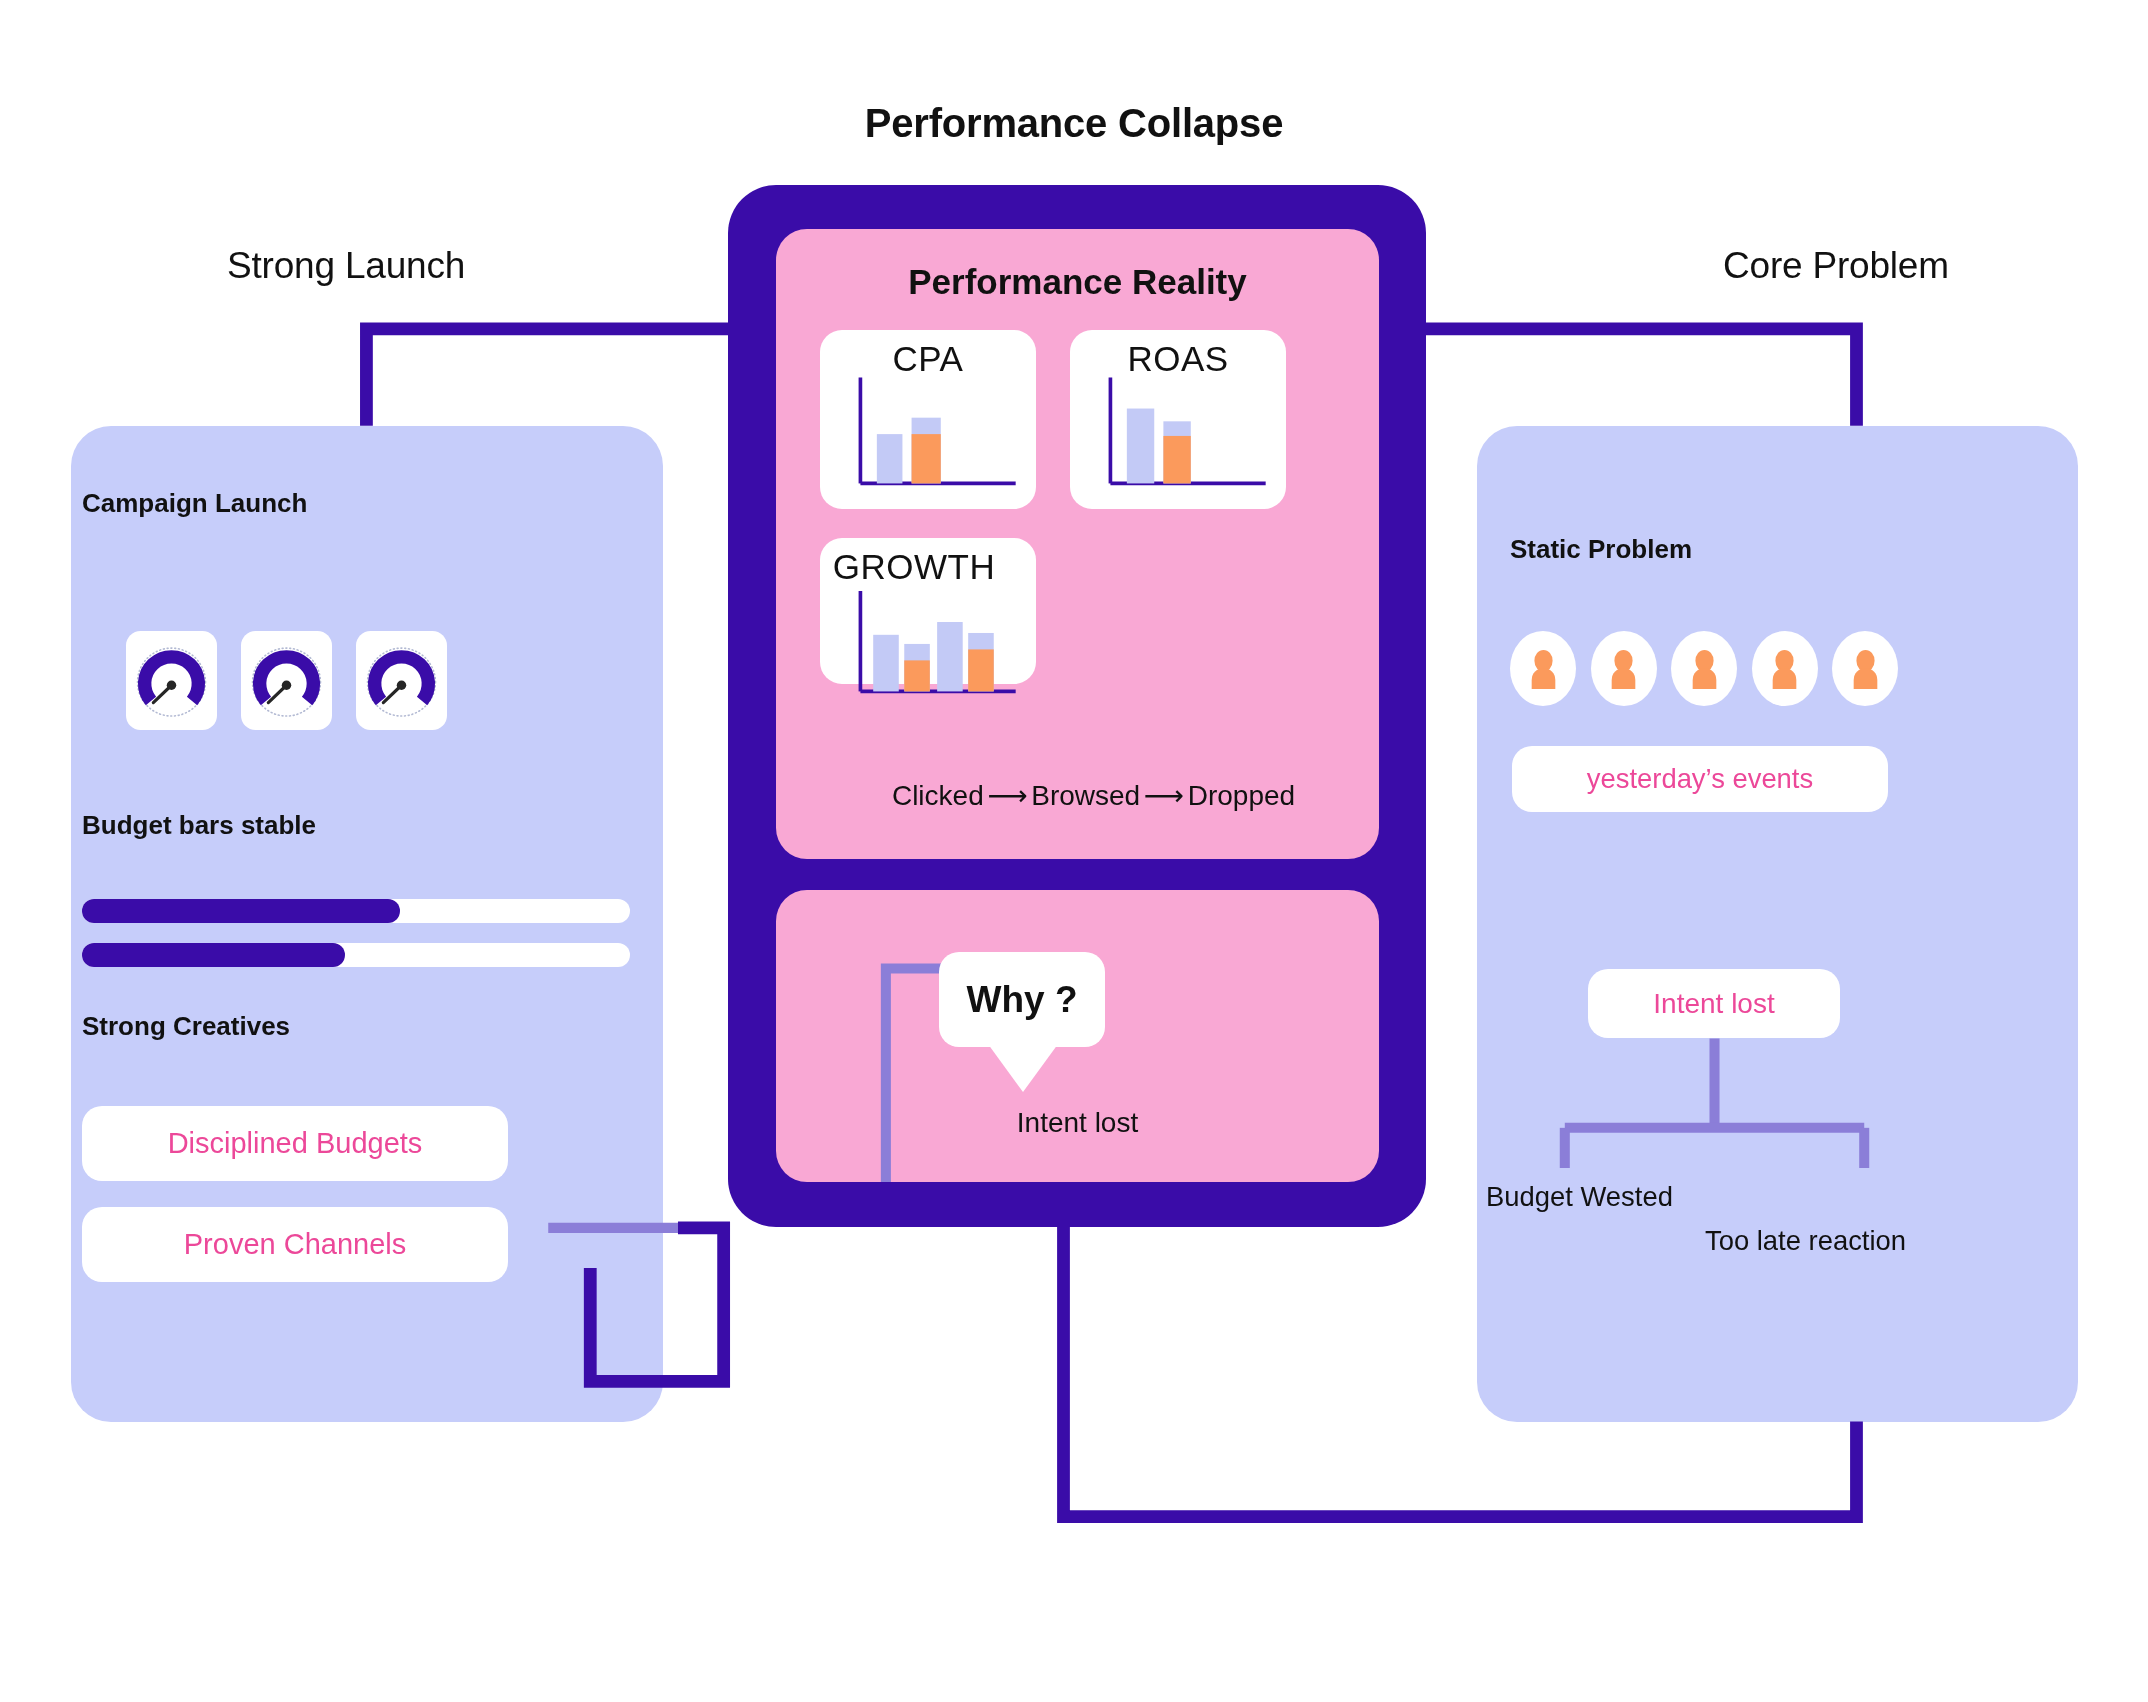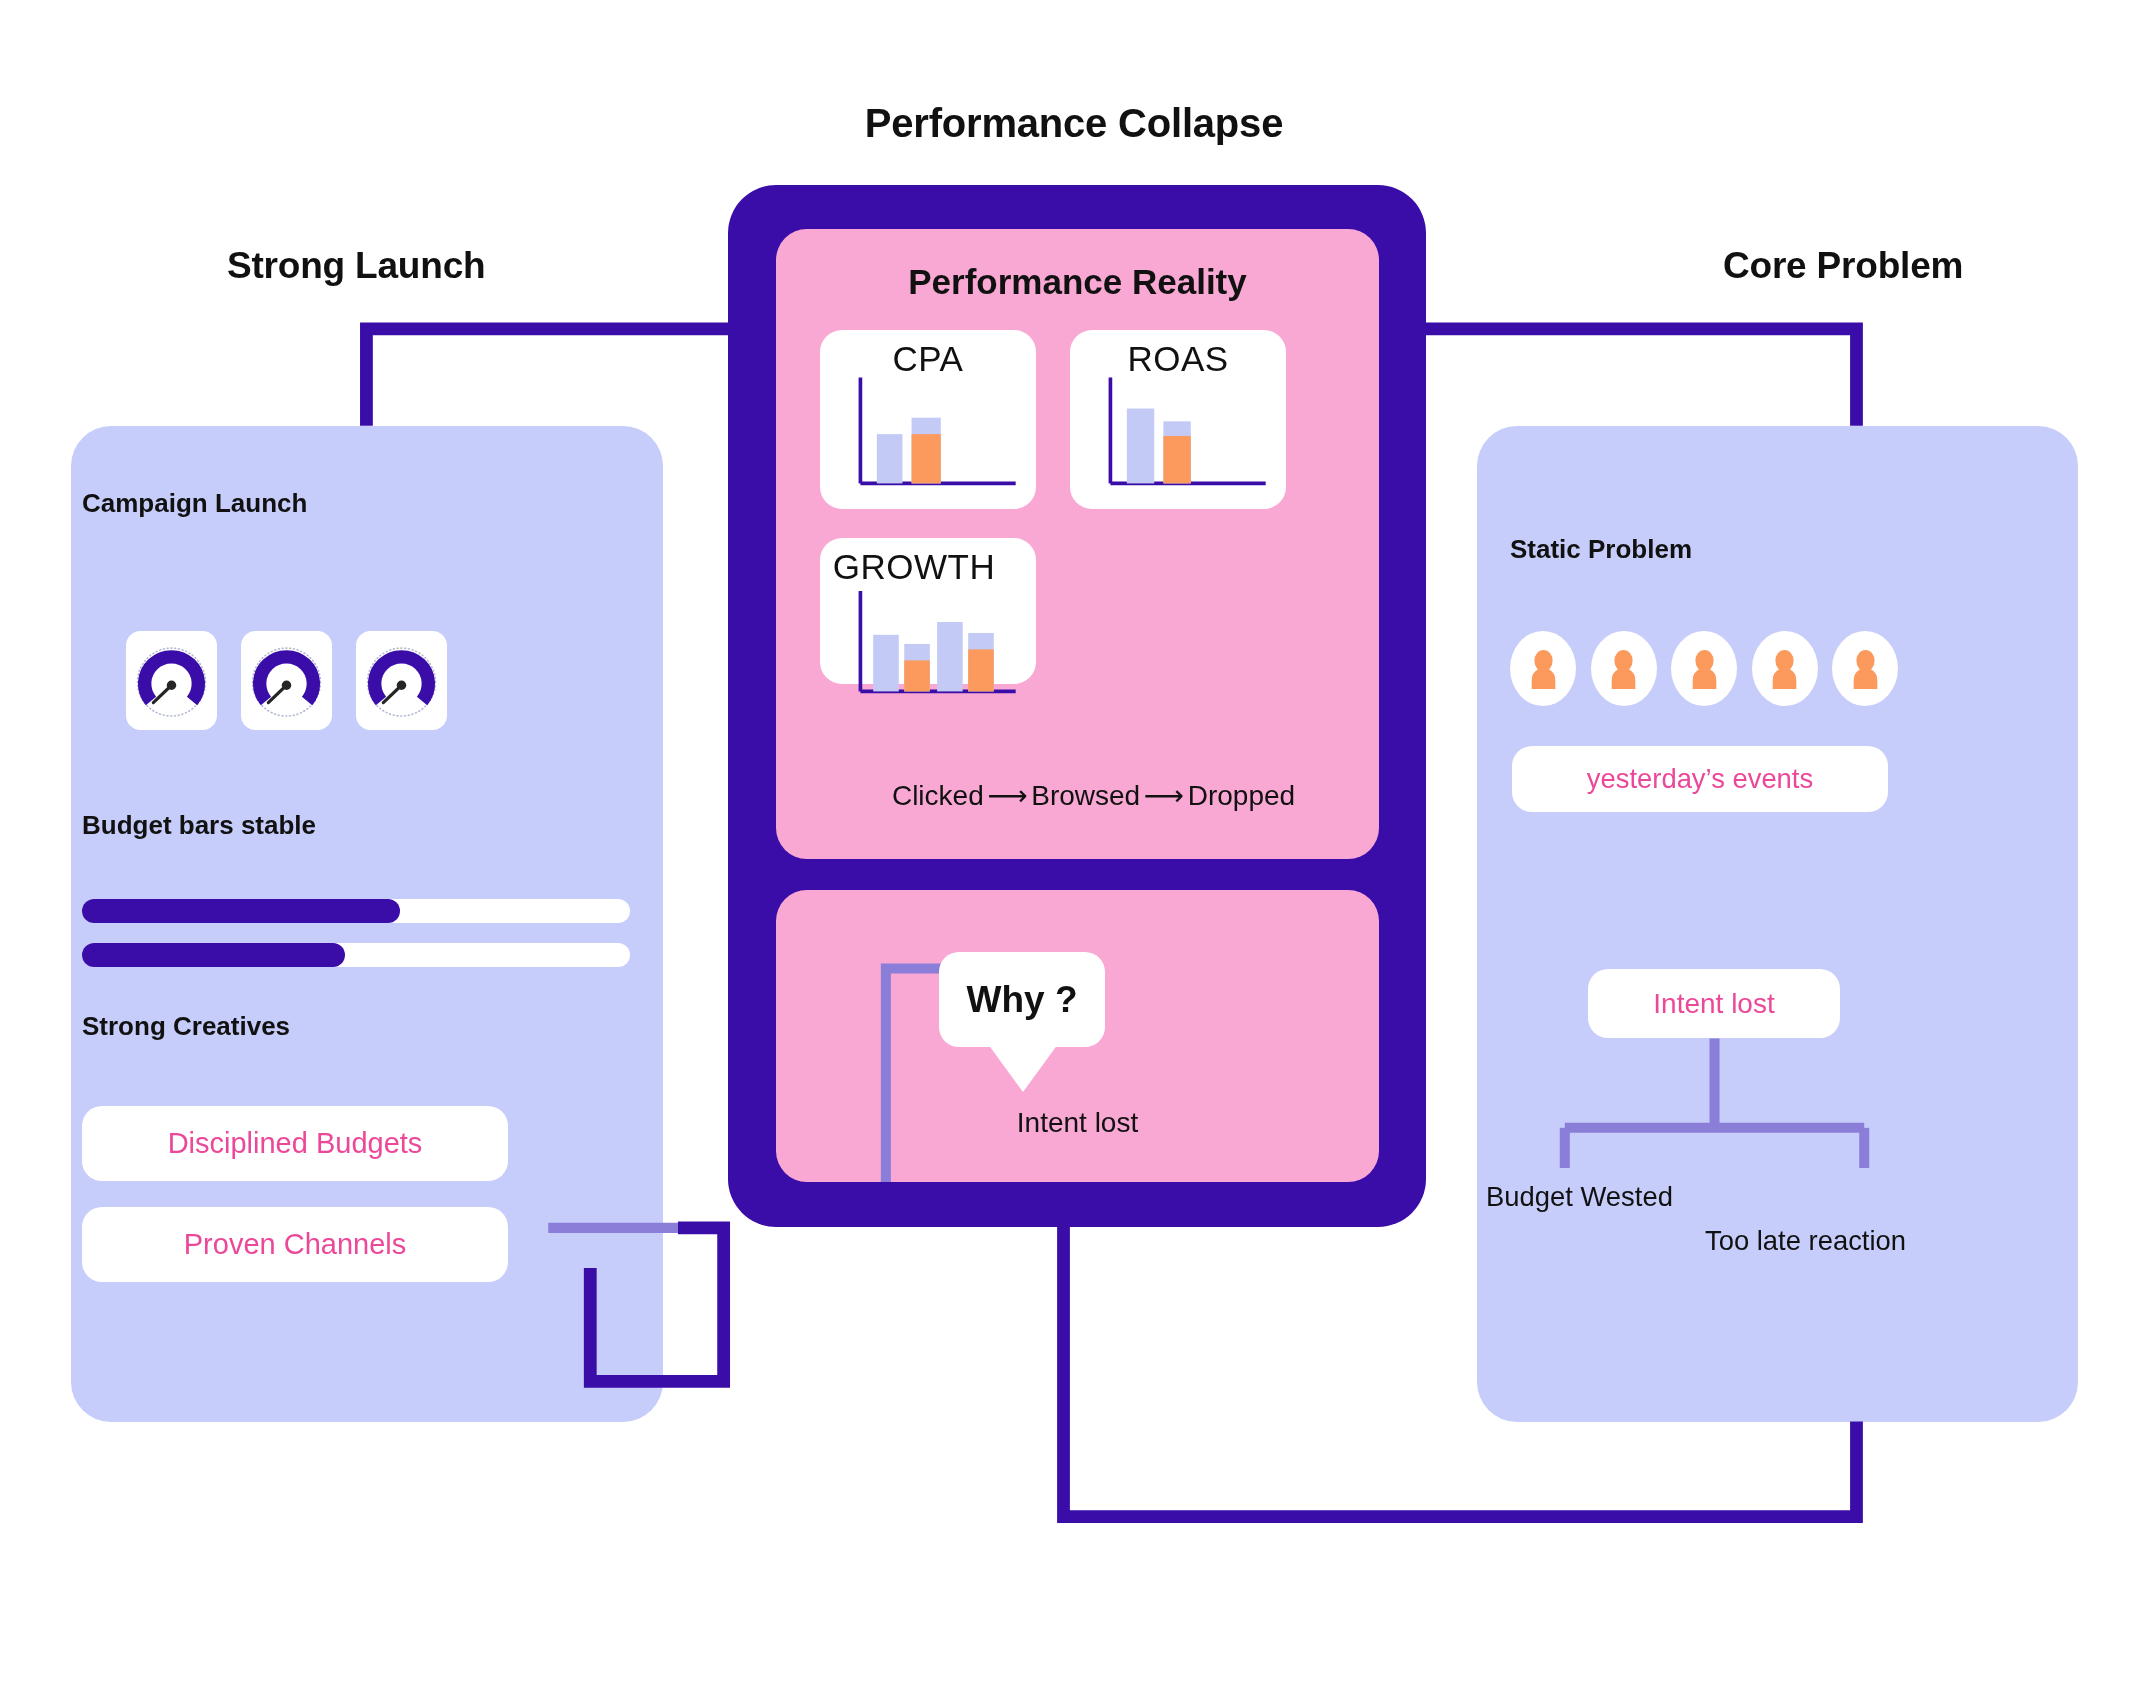--- a/index.html
+++ b/index.html
@@ -31,21 +31,21 @@
     left: 0; top: 0;
     width: 2148px; height: 1702px;
     pointer-events: none;
     z-index: 6;
   }
 
   
   .top-label {
     position: absolute;
     font-size: 37px;
-    font-weight: bold;
+    font-weight: normal;
     color: #111111;
     letter-spacing: -0.2px;
     white-space: nowrap;
     z-index: 5;
     text-align: center;
   }
   #label-strong-launch { left: 227px; top: 245px; }
   #label-core-problem  { left: 1723px; top: 245px; }
   #label-main-title {
     left: 0; top: 101px;

